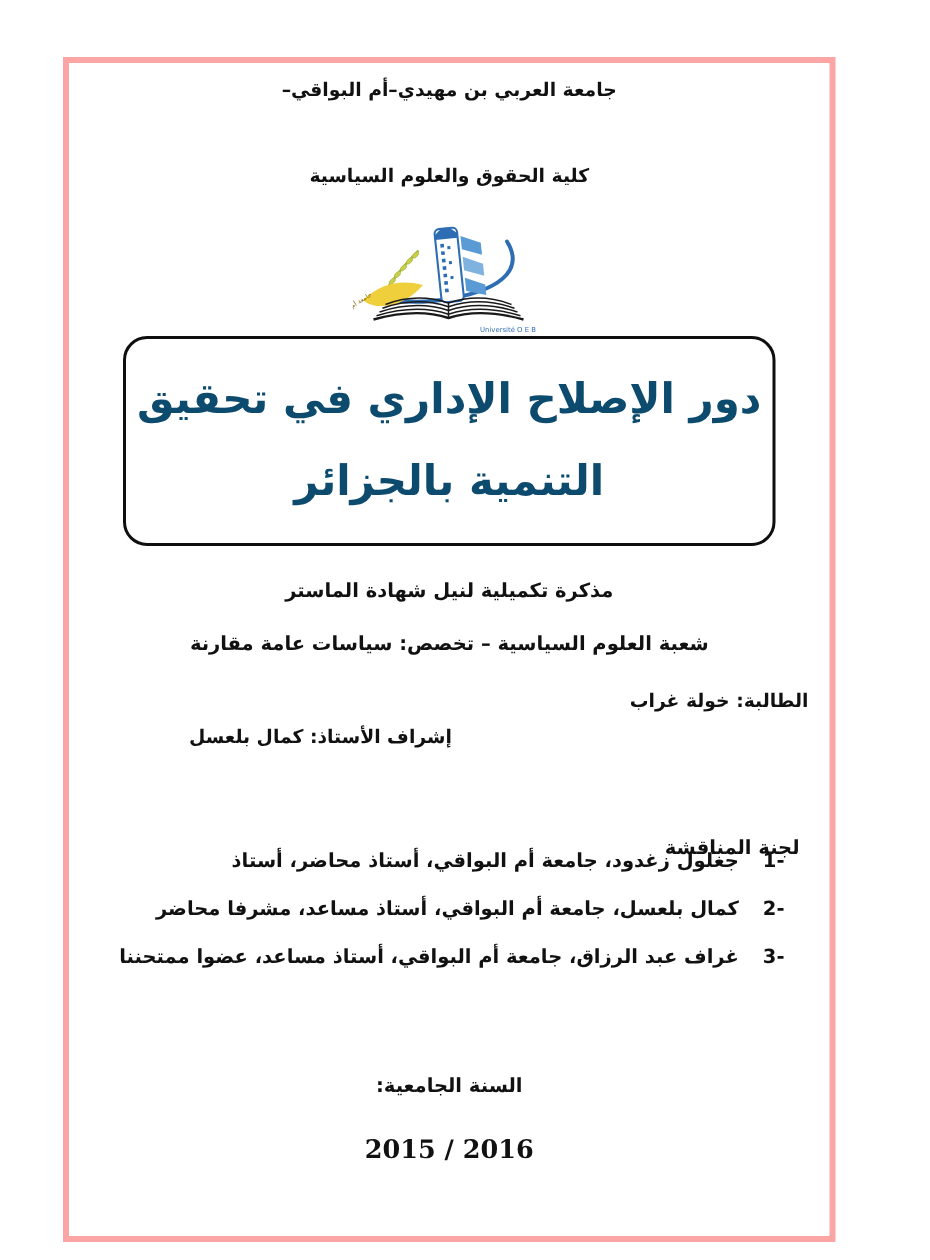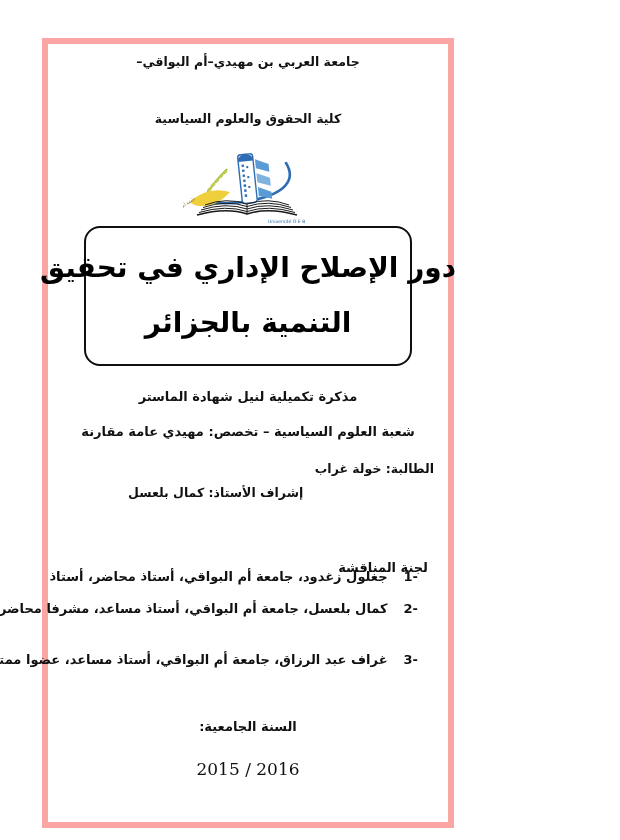--- a/index.html
+++ b/index.html
@@ -1,54 +1,54 @@
 <!DOCTYPE html>
 <html lang="ar"><head>
 <meta charset="utf-8">
 <style>
   html,body{margin:0;padding:0;}
   body{
     width:620px;height:840px;background:#ffffff;position:relative;overflow:hidden;
     font-family:"DejaVu Sans",sans-serif;color:#111;
   }
   .page-frame{
-    position:absolute;left:42px;top:38px;width:412px;height:790px;
-    border:6px solid #fca5a5;box-sizing:border-box;background:#fff;
+    position:absolute;left:42px;top:38px;width:515px;height:790px;
+    border:4px solid #fca5a5;box-sizing:border-box;background:#fff;
     direction:rtl;
   }
   .center-line{position:absolute;left:0;right:0;text-align:center;font-weight:bold;}
   .hdr{font-size:12.5px;letter-spacing:0;}
   .hdr-university{top:10px;}
   .hdr-faculty{top:48px;margin-top:19px;}
   .hdr-department{top:86px;}
   .logo-wrap{position:absolute;top:103px;left:50%;transform:translateX(-50%);width:130px;height:80px;}
   .title-box{
     position:absolute;top:182px;left:36px;right:36px;height:140px;
     border:2px solid #0f0f0f;border-radius:16px;box-sizing:border-box;
     display:flex;flex-direction:column;justify-content:space-evenly;align-items:center;
     background:#fff;
   }
-  .title-line{font-weight:bold;font-size:28px;line-height:1.1;color:#000000;white-space:nowrap;}
+  .title-line{font-weight:bold;font-size:28px;line-height:1.1;color:#0c4a6e;white-space:nowrap;}
   .memo-line{top:345px;font-size:13px;}
   .branch-line{top:380px;font-size:13px;}
   .people-row{
     position:absolute;top:417px;left:0;right:0;height:20px;font-weight:bold;font-size:12.5px;
   }
   .student{position:absolute;right:14px;top:0;}
   .supervisor{position:absolute;left:80px;top:0;margin-top:24px;}
   .committee-heading{position:absolute;top:484px;right:20px;font-weight:bold;font-size:13px;margin-top:32px;}
   .committee-item{
     position:absolute;right:30px;left:20px;height:20px;font-weight:bold;font-size:13px;
     white-space:nowrap;text-align:right;
   }
-  .ci-0{top:525px;} .ci-1{top:557px;} .ci-2{top:589px;margin-top:19px;}
+  .ci-0{top:525px;} .ci-1{top:557px;} .ci-2{top:589px;}
   .committee-item .num{direction:ltr;unicode-bidi:isolate;display:inline-block;margin-left:16px;}
   .year-label{top:675px;font-size:13px;}
   .year-value{top:715px;font-size:17px;font-family:"DejaVu Serif","Liberation Serif",serif;}
-  .year-value .yr{direction:ltr;unicode-bidi:isolate;display:inline-block;font-weight:normal;}
+  .year-value .yr{direction:ltr;unicode-bidi:isolate;display:inline-block;font-weight:bold;}
 </style>
 </head>
 <body>
 
 <div class="page-frame">
 
   <div class="center-line hdr hdr-university">جامعة العربي بن مهيدي–أم البواقي–</div>
   <div class="center-line hdr hdr-faculty">كلية الحقوق والعلوم السياسية</div>
 
   <div class="logo-wrap">
@@ -99,21 +99,21 @@
       <text x="85" y="76" font-size="4.6" fill="#2e6db4" direction="ltr">Université O E B</text>
     </svg>
   </div>
 
   <div class="title-box">
     <div class="title-line">دور الإصلاح الإداري في تحقيق</div>
     <div class="title-line">التنمية بالجزائر</div>
   </div>
 
   <div class="center-line memo-line">مذكرة تكميلية لنيل شهادة الماستر</div>
-  <div class="center-line branch-line">شعبة العلوم السياسية – تخصص: مهيدي عامة مقارنة</div>
+  <div class="center-line branch-line">شعبة العلوم السياسية – تخصص: سياسات عامة مقارنة</div>
 
   <div class="people-row">
     <span class="student">الطالبة: خولة غراب</span>
     <span class="supervisor">إشراف الأستاذ: كمال بلعسل</span>
   </div>
 
   <div class="committee-heading">لجنة المناقشة</div>
 
   <div class="committee-item ci-0">
     <span class="num">1-</span><span>جغلول زغدود، جامعة أم البواقي، أستاذ محاضر، أستاذ</span>

